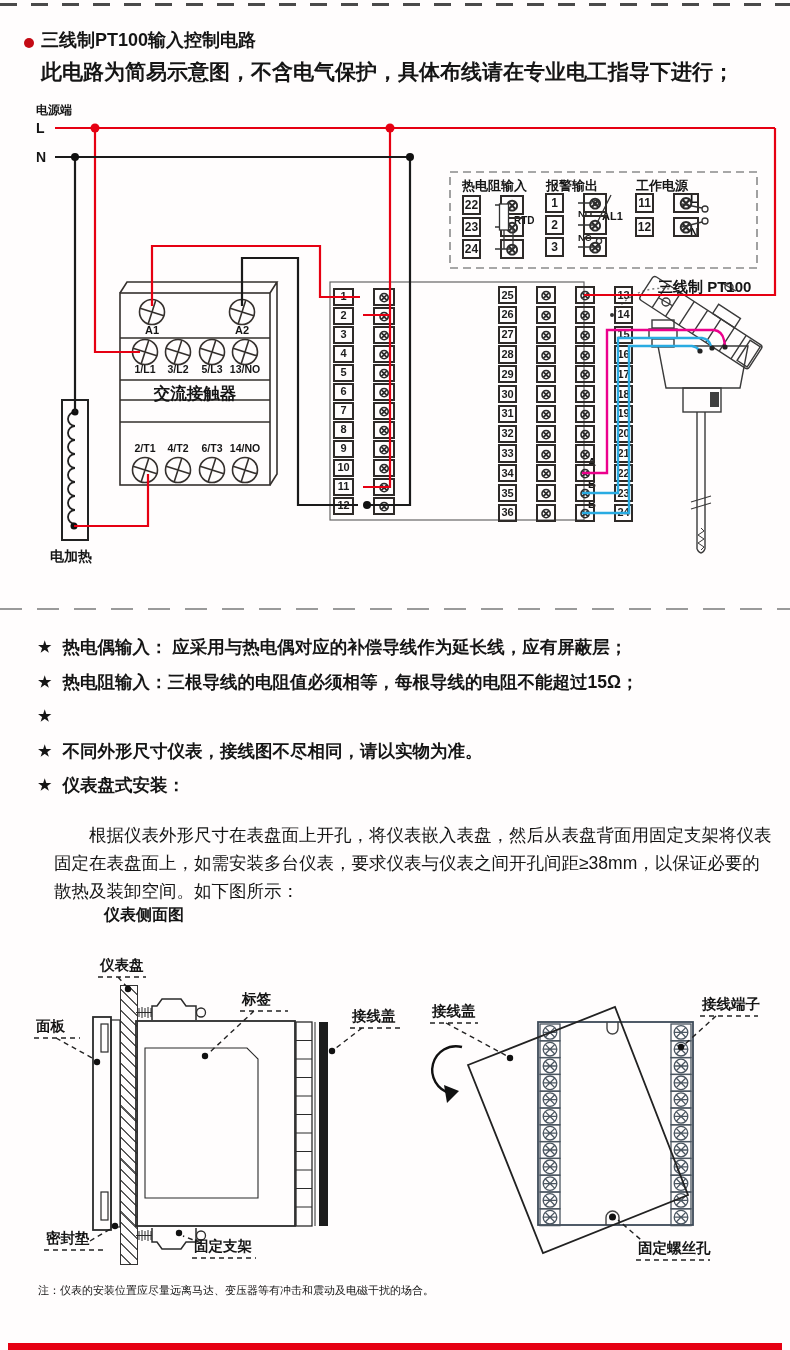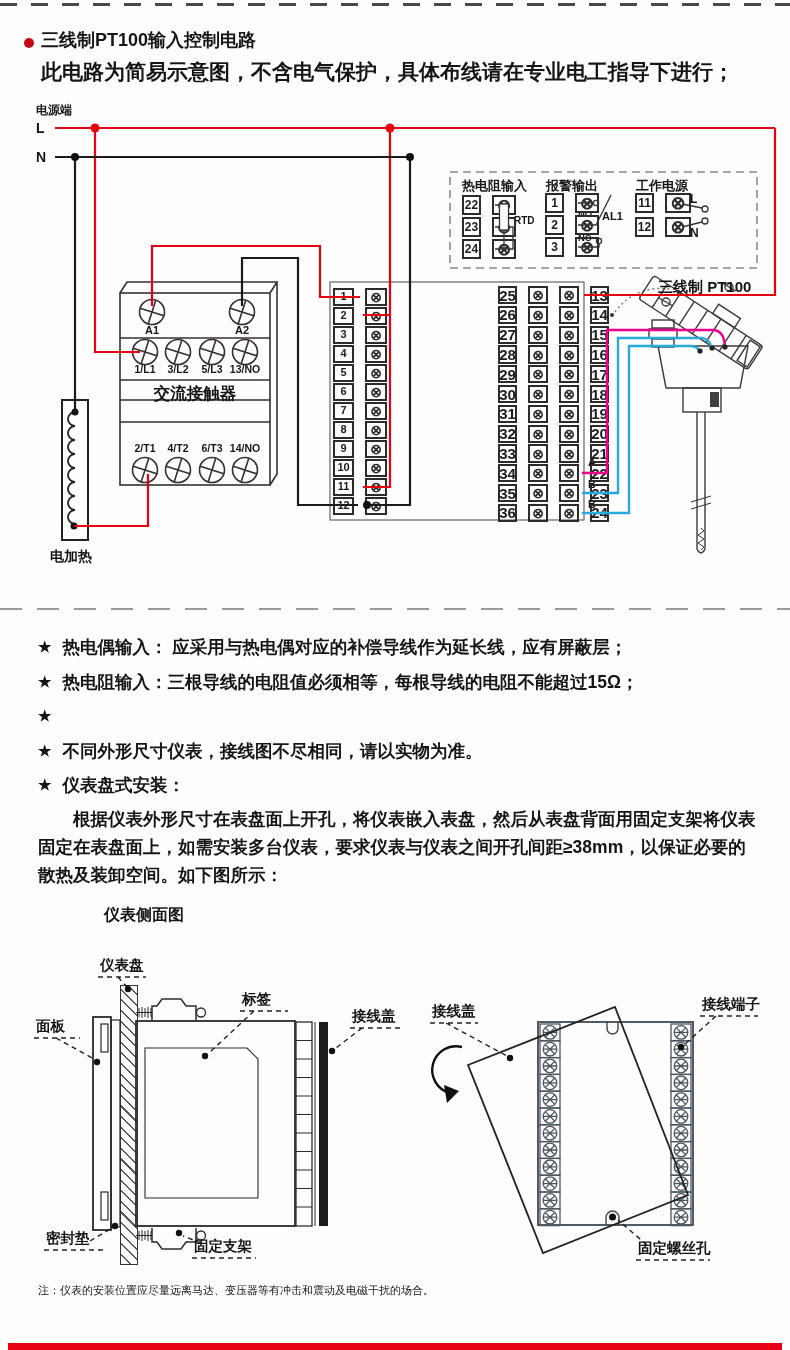--- a/index.html
+++ b/index.html
@@ -7,41 +7,41 @@
        font-family:"Liberation Sans",sans-serif;color:#151515}
   #page{position:absolute;inset:0}
   .abs{position:absolute}
   .dashes{height:3px;background:repeating-linear-gradient(90deg,#4a4a4a 0 17px,transparent 17px 31px)}
   .dashes2{height:2px;background:repeating-linear-gradient(90deg,#9a9a9a 0 22px,transparent 22px 37px)}
   .bullet-dot{width:10px;height:10px;border-radius:50%;background:#c40a14}
   .title{font-size:18px;font-weight:bold}
   .subtitle{font-size:21px;font-weight:bold}
   
   .tstrip{position:absolute;display:flex;flex-direction:column;gap:1.5px;z-index:2}
-  .trow{display:flex;gap:11px}
+  .trow{display:flex;gap:19px}
   .tc{box-sizing:border-box;border:2px solid #2e2a28;display:flex;align-items:center;justify-content:center;
       font-weight:bold;color:#1c1c1c;background:transparent;line-height:1}
   .ls{left:333px;top:188px}
   .ls .num{width:21px;height:17.5px;font-size:11px}
   .ls .scr{width:22px;height:17.5px;font-size:14px;color:#2b2b2b}
   .rs{left:498px;top:186px}
-  .rs .num{width:19px;height:18.3px;font-size:15px}
+  .rs .num{width:19px;height:18.3px;font-size:11px}
   .rs .scr{width:20px;height:18.3px;font-size:14px;color:#2b2b2b}
   .ios .num{width:19px;height:20px;font-size:12px}
   .ios .scr{width:24px;height:20px;font-size:17px;color:#2b2b2b}
   .rtds{left:462px;top:95px;gap:2px}
   .als{left:545px;top:93px;gap:2px}
   .pws{left:635px;top:93px;gap:4px}
   .pws .num{width:19px;height:20px;font-size:12px}
   .pws .scr{width:26px;height:20px;font-size:18px;color:#2b2b2b}
   
   .bullets{list-style:none;margin:0;padding:0}
   .bullets li{display:flex;gap:11px;margin-bottom:12.5px;font-size:17.5px;font-weight:bold;line-height:22px}
   .star{font-size:15px;flex:0 0 auto}
-  .para{font-size:17.5px;font-weight:bold;line-height:28px;text-indent:2em;margin:0}
+  .para{font-size:17.5px;font-weight:normal;line-height:28px;text-indent:2em;margin:16px}
   .sideview-title{font-family:"Liberation Serif",serif;font-size:16px;font-weight:bold}
   .note{font-size:11px;font-weight:normal}
   .hatch-wall{background:repeating-linear-gradient(45deg,transparent 0 6px,#5a5a5a 6px 7.5px);border:1.5px solid #333}
   svg{display:block}
   svg text{font-family:"Liberation Sans",sans-serif;font-weight:bold;fill:#151515}
   .redbar{background:#e60012}
 </style>
 </head>
 <body>
 

